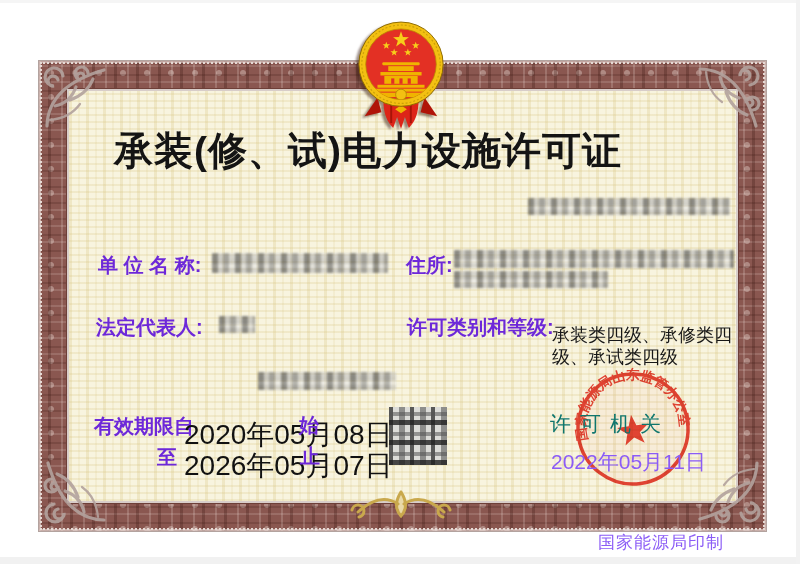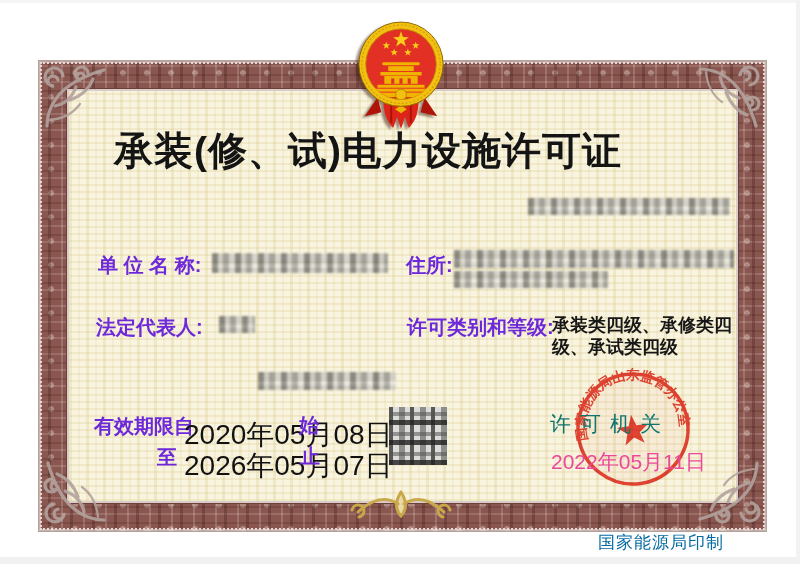--- a/index.html
+++ b/index.html
@@ -47,24 +47,24 @@
     filter:drop-shadow(-3px 2px 1px rgba(60,30,18,.5));}
 
   
   .title{
     position:absolute;left:0;top:124px;width:736px;text-align:center;
     font-size:39px;font-weight:700;color:#141414;letter-spacing:1px;white-space:nowrap;
   }
   .lbl{position:absolute;font-size:20px;font-weight:700;color:#6d28d9;white-space:nowrap;}
   .val{position:absolute;font-size:28px;font-weight:400;color:#111;white-space:nowrap;}
   .class-value{
-    position:absolute;left:552px;top:314px;width:186px;
-    font-size:18px;font-weight:700;color:#171717;line-height:22px;
-  }
-  .printed-by{position:absolute;left:598px;top:531px;font-size:17px;color:#0369a1;letter-spacing:1px;}
+    position:absolute;left:552px;top:324px;width:186px;
+    font-size:18px;font-weight:400;color:#171717;line-height:22px;
+  }
+  .printed-by{position:absolute;left:598px;top:531px;font-size:17px;color:#8b5cf6;letter-spacing:1px;}
 
   
   .redact{
     position:absolute;border-radius:1px;filter:blur(1.2px);opacity:.85;
     background-image:
       repeating-linear-gradient(90deg, rgba(72,72,72,.6) 0 6px, rgba(203,203,203,.55) 6px 11px, rgba(122,122,122,.6) 11px 17px, rgba(224,224,224,.5) 17px 23px),
       repeating-linear-gradient(0deg, rgba(132,132,132,.45) 0 5px, rgba(238,238,238,.45) 5px 9px, rgba(92,92,92,.4) 9px 14px);
   }
   .qr{
     position:absolute;left:389px;top:407px;width:58px;height:58px;
@@ -74,21 +74,21 @@
       repeating-linear-gradient(90deg, rgba(44,44,44,.75) 0 4px, transparent 4px 10px, rgba(64,64,64,.5) 10px 16px, transparent 16px 21px);
   }
 
   
   .seal{position:absolute;left:572px;top:368px;width:122px;height:122px;
     transform:rotate(-8deg);opacity:.93;mix-blend-mode:multiply;}
   .seal-overlay{
     position:absolute;left:550px;top:410px;font-size:21px;font-weight:400;color:#0f766e;
     letter-spacing:9px;white-space:nowrap;
   }
-  .seal-date{position:absolute;left:551px;top:448px;font-size:21px;color:#ec4899;white-space:nowrap;}
+  .seal-date{position:absolute;left:551px;top:448px;font-size:21px;color:#8b5cf6;white-space:nowrap;}
 </style>
 </head>
 <body>
 
 <svg width="0" height="0" style="position:absolute">
   <defs>
     <path id="star" d="M0,-10 L2.35,-3.24 L9.51,-3.09 L3.8,1.24 L5.88,8.09 L0,4 L-5.88,8.09 L-3.8,1.24 L-9.51,-3.09 L-2.35,-3.24 Z"></path>
     <g id="scroll" stroke="#b3a29d" fill="none" stroke-width="3.2" stroke-linecap="round">
       <path d="M5,62 Q6,22 62,6"></path>
       <path d="M21,12 a9,9 0 1 0 -9,10 a5,5 0 1 1 4,-6"></path>

